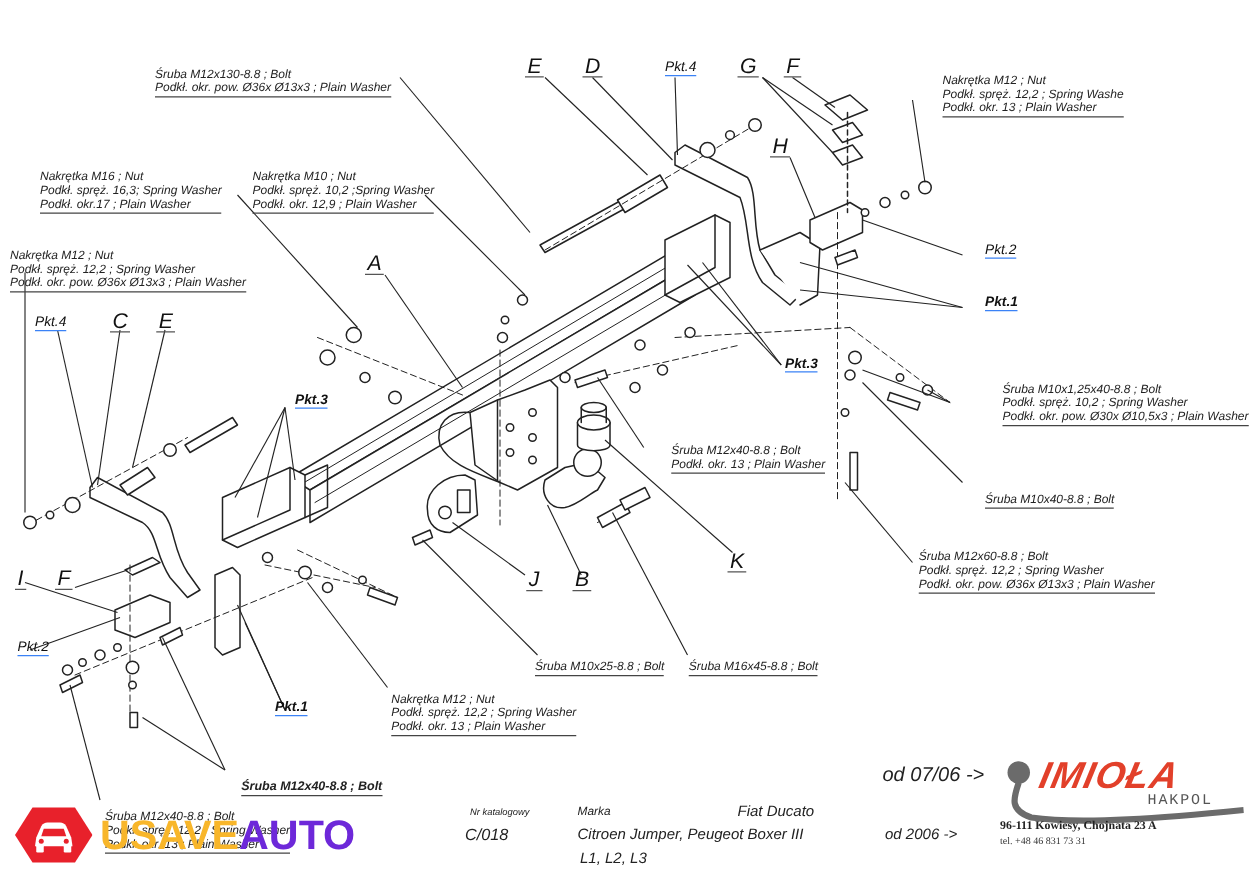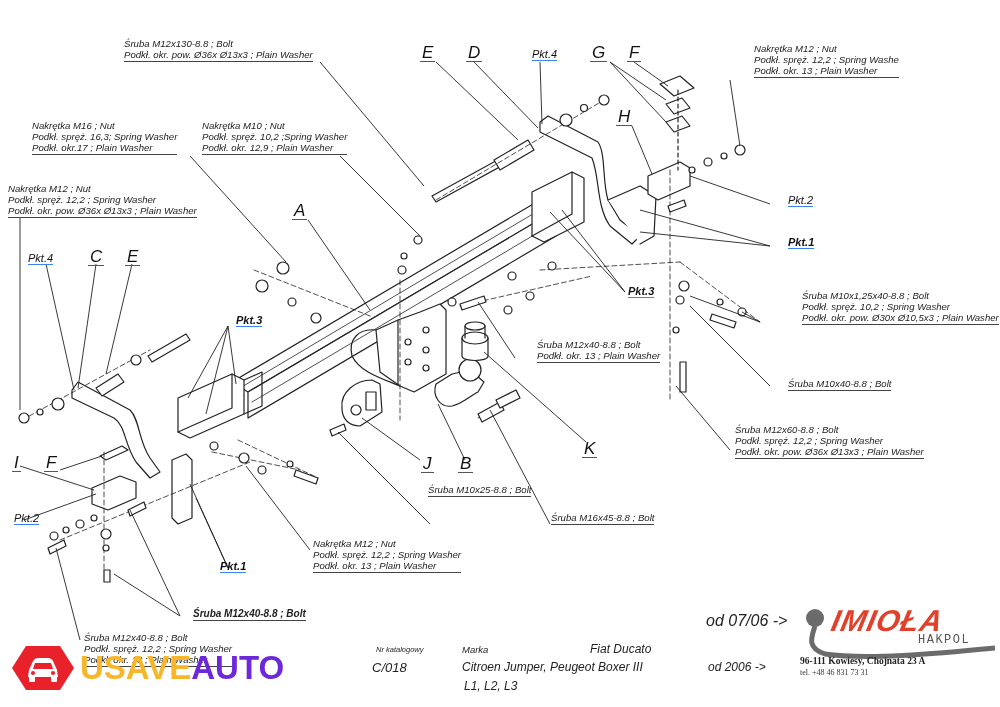--- a/index.html
+++ b/index.html
@@ -1,18 +1,18 @@
 <!DOCTYPE html>
 <html><head>
 <meta charset="utf-8">
 <style>
   html, body { margin:0; padding:0; background:#ffffff; }
   body { width:1000px; height:707px; position:relative; overflow:hidden; font-family:"Liberation Sans", sans-serif; }
   #drawing { position:absolute; left:0; top:0; width:1000px; height:707px; }
-  .note { position:absolute; font-style:italic; font-size:9.6px; line-height:11px; color:#222; white-space:nowrap; }
+  .note { position:absolute; font-style:italic; font-size:9.6px; line-height:11px; color:#222; white-space:nowrap;margin-top:16px; }
   .note .ln { display:block; }
   .note.ul { border-bottom:1px solid #444; padding-bottom:1px; }
   .letter { position:absolute; font-style:italic; font-size:17px; color:#111; border-bottom:1px solid #555; line-height:17px; padding:0 2px; }
   .pkt { position:absolute; font-style:italic; font-size:11px; color:#111; border-bottom:1px solid #3b82f6; line-height:12px; }
   .pkt.bold { font-weight:bold; }
   .ft { position:absolute; font-style:italic; color:#222; white-space:nowrap; }
   .brand { position:absolute; left:785px; top:604px; width:210px; height:60px; }
   .imiola-text { position:absolute; left:832px; top:604px; font-style:italic; font-weight:bold; font-size:30px; color:#e2402a; letter-spacing:1px; transform:skewX(-12deg); }
   .hakpol { position:absolute; left:918px; top:633px; font-size:12px; color:#555; letter-spacing:1.5px;font-family:Liberation Mono, monospace; }
   .addr { position:absolute; left:800px; top:656px; font-family:"Liberation Serif", serif; font-weight:bold; font-size:9.5px; color:#222; }
@@ -294,21 +294,21 @@
   <span class="ln">Podkł. okr. 13 ; Plain Washer</span>
 </div>
 <div class="note ul" style="left:788px;top:378px">
   <span class="ln">Śruba M10x40-8.8 ;  Bolt</span>
 </div>
 <div class="note ul" style="left:735px;top:424px">
   <span class="ln">Śruba M12x60-8.8 ;  Bolt</span>
   <span class="ln">Podkł. spręż. 12,2 ; Spring Washer</span>
   <span class="ln">Podkł. okr. pow.  Ø36x Ø13x3 ; Plain Washer</span>
 </div>
-<div class="note ul" style="left:428px;top:484px">
+<div class="note ul" style="left:428px;top:512px">
   <span class="ln">Śruba M10x25-8.8 ;  Bolt</span>
 </div>
 <div class="note ul" style="left:551px;top:512px">
   <span class="ln">Śruba M16x45-8.8 ;  Bolt</span>
 </div>
 <div class="note ul" style="left:313px;top:538px">
   <span class="ln">Nakrętka  M12 ; Nut</span>
   <span class="ln">Podkł. spręż. 12,2 ; Spring Washer</span>
   <span class="ln">Podkł. okr. 13 ; Plain Washer</span>
 </div>

